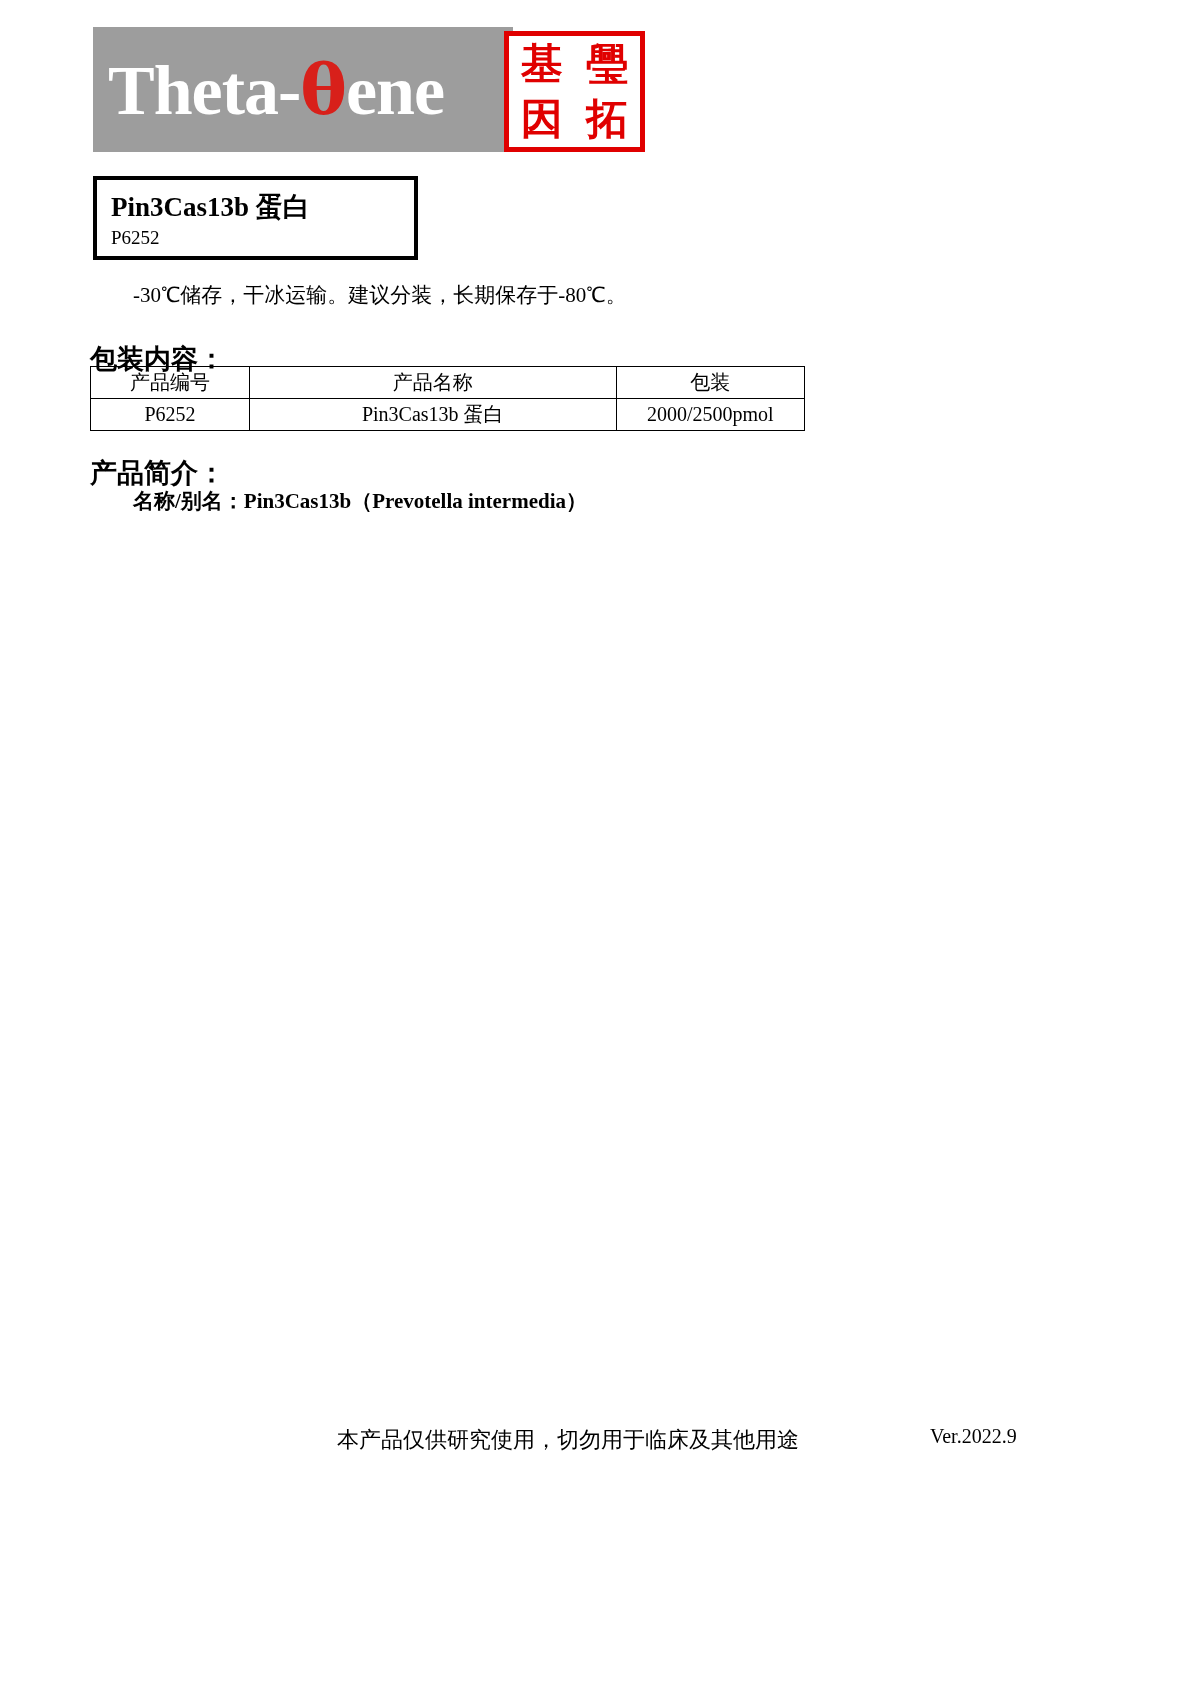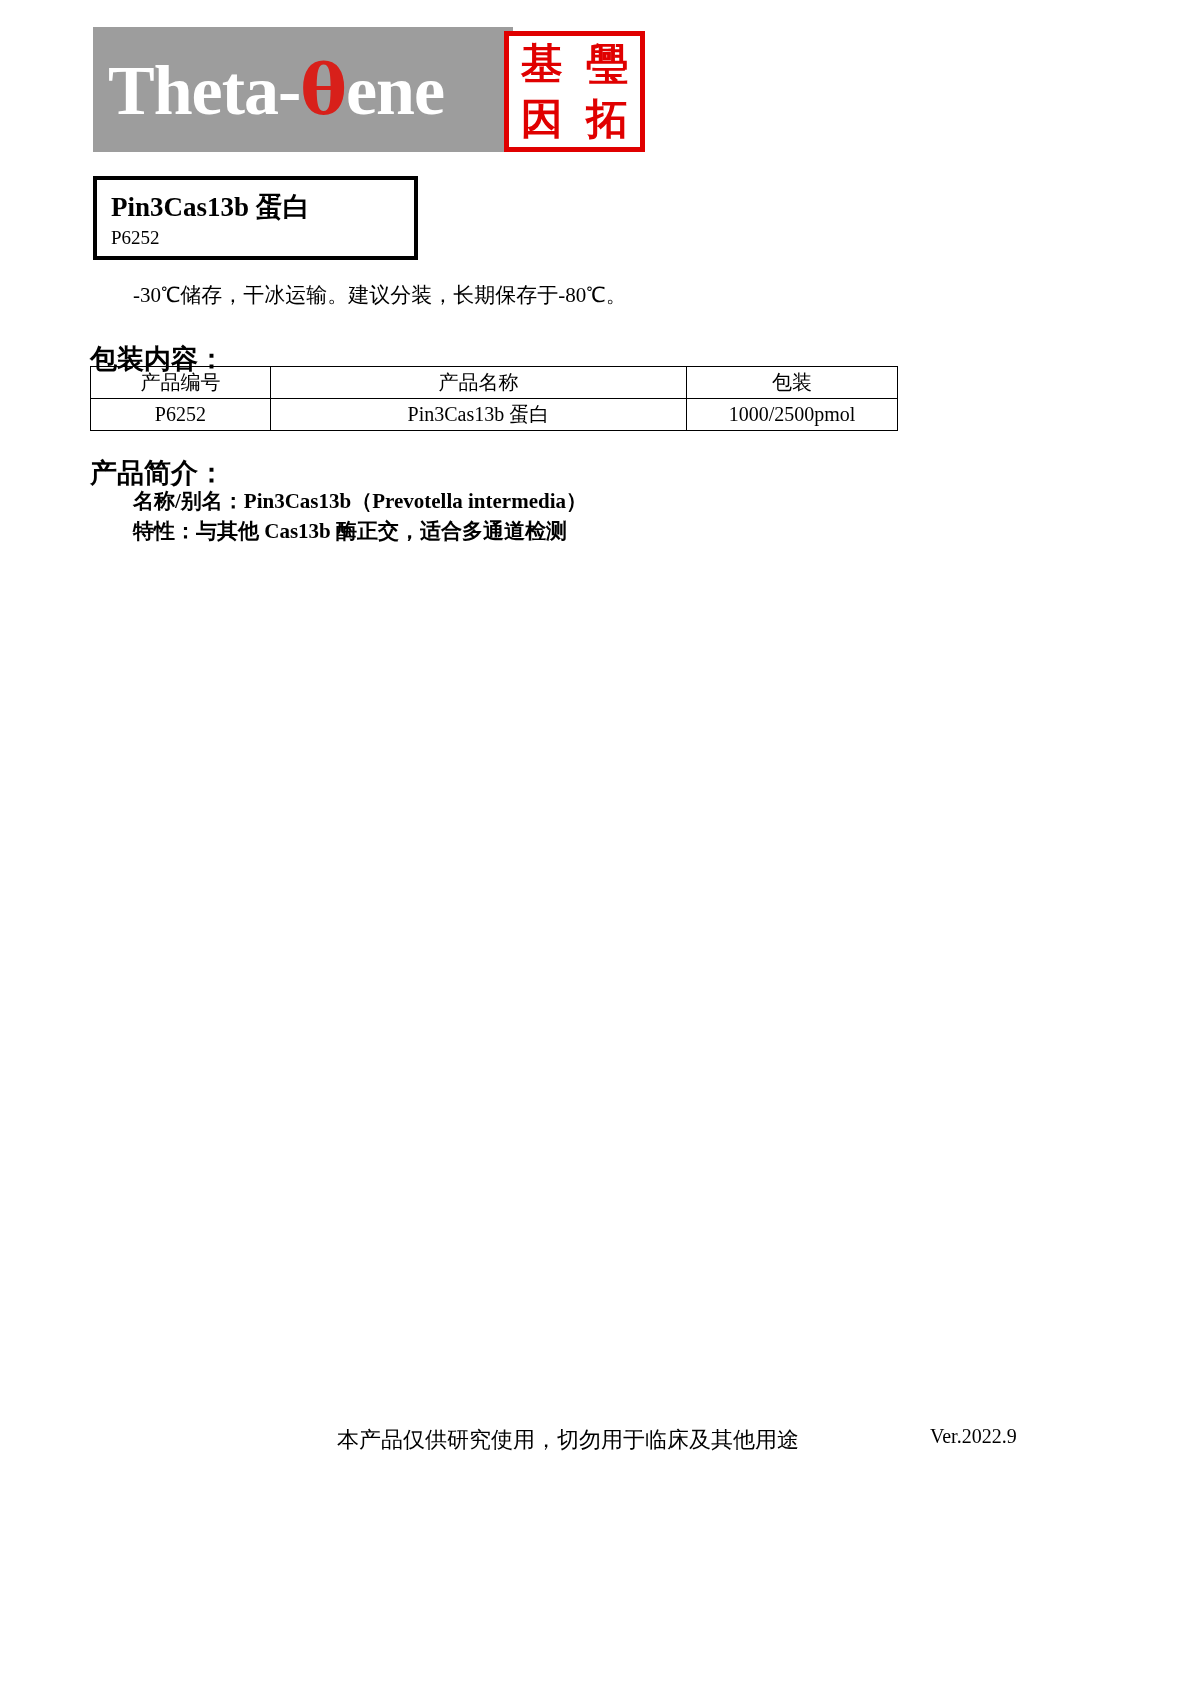--- a/index.html
+++ b/index.html
@@ -114,21 +114,21 @@
     white-space: nowrap;
   }
   #pkg-heading { left: 90px; top: 341px; }
   #intro-heading { left: 90px; top: 455px; }
 
   
   table.pkg {
     position: absolute;
     left: 90px;
     top: 366px;
-    width: 808px;
+    width: 715px;
     border-collapse: collapse;
     font-size: 20px;
   }
   table.pkg td, table.pkg th {
     border: 1px solid #000000;
     text-align: center;
     font-weight: normal;
     height: 31px;
     padding: 0 4px;
   }
@@ -197,26 +197,25 @@
     <tr>
       <th>产品编号</th>
       <th>产品名称</th>
       <th>包装</th>
     </tr>
   </thead>
   <tbody>
     <tr>
       <td>P6252</td>
       <td>Pin3Cas13b 蛋白</td>
-      <td>1000/2500pmol</td>
+      <td>2000/2500pmol</td>
     </tr>
   </tbody>
 </table>
 
 <div class="section-heading" id="intro-heading">产品简介：</div>
 
 <div class="intro-list">
   <div>名称/别名：Pin3Cas13b（Prevotella intermedia）</div>
-  <div>特性：与其他 Cas13b 酶正交，适合多通道检测</div>
 </div>
 
 <div class="footer-note">本产品仅供研究使用，切勿用于临床及其他用途</div>
 <div class="footer-ver">Ver.2022.9</div>
 
 </body></html>

